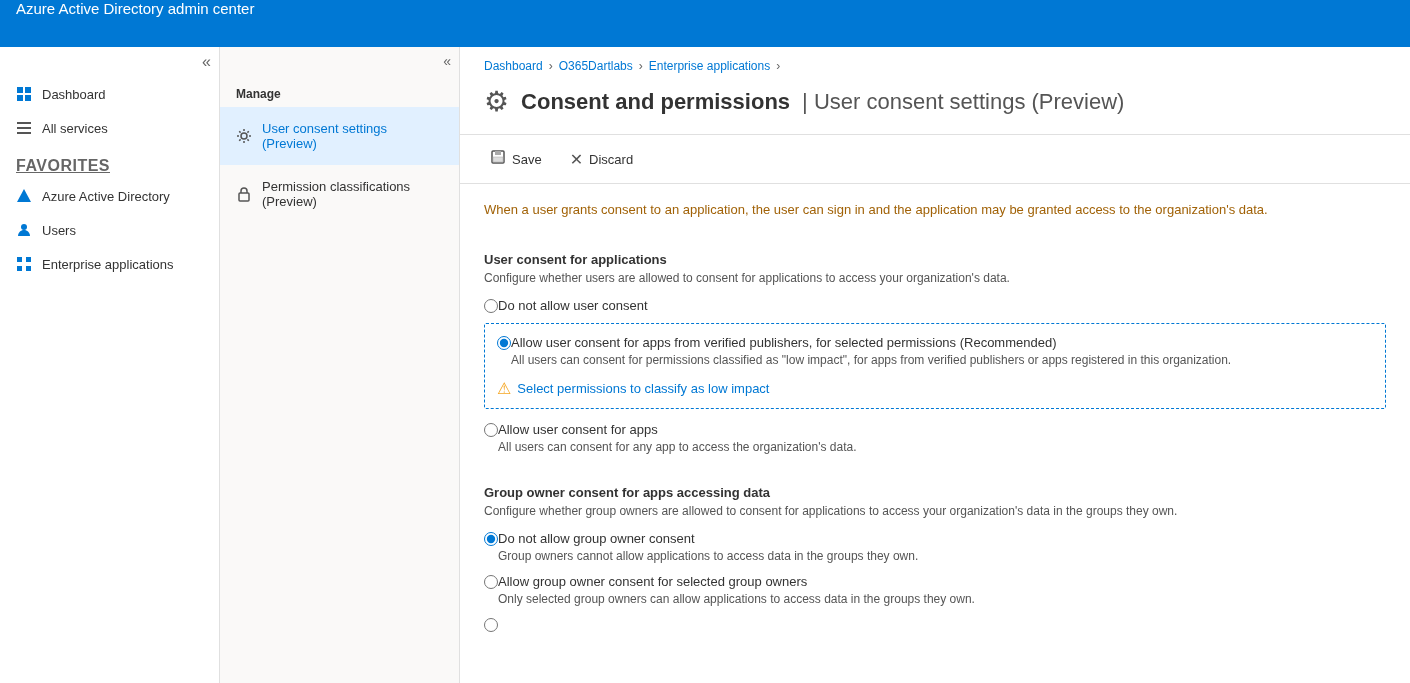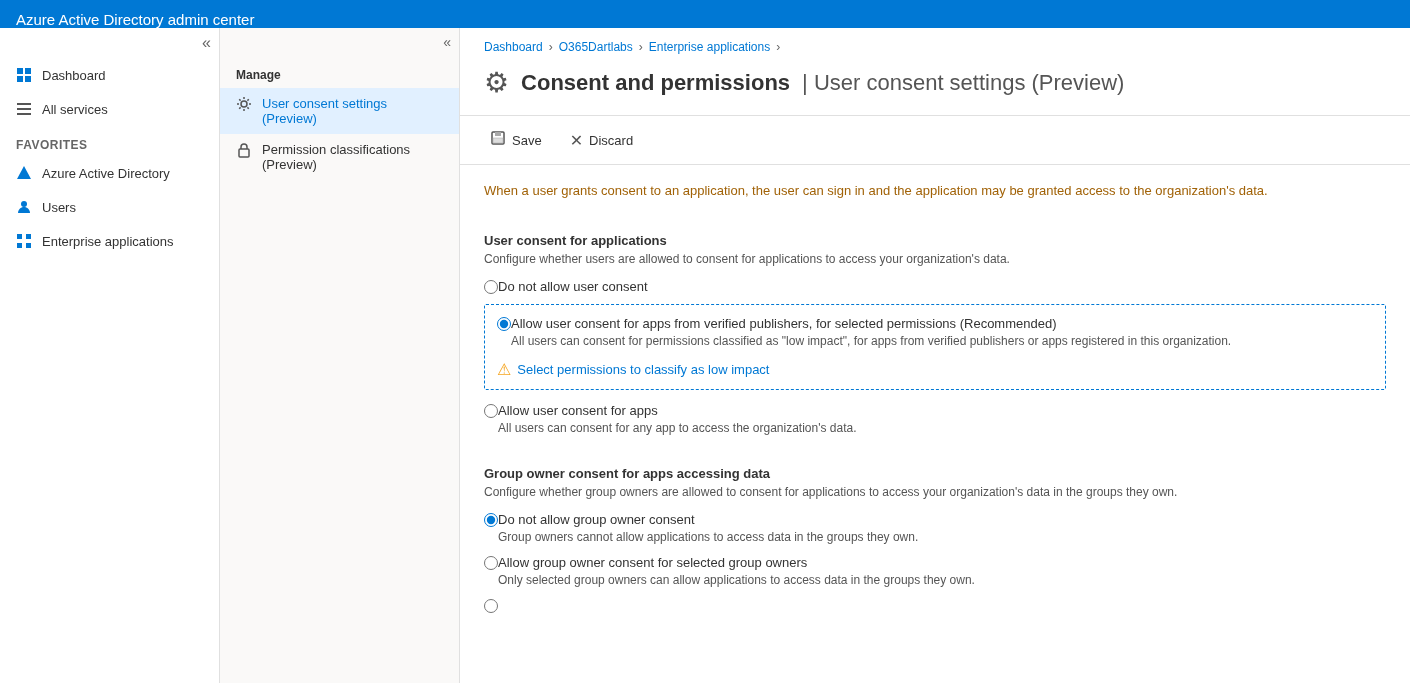--- a/index.html
+++ b/index.html
@@ -3,23 +3,23 @@
   <meta charset="utf-8">
   <style>
     * { box-sizing: border-box; margin: 0; padding: 0; }
     body { font-family: 'Segoe UI', Arial, sans-serif; font-size: 13px; color: #333; background: #f2f2f2; display: flex; flex-direction: column; height: 683px; overflow: hidden; }
 
     
     .top-bar {
       background: #0078d4;
       color: white;
       padding: 0 16px;
-      height: 28px;
-      display: flex;
-      align-items: flex-end;
+      height: 47px;
+      display: flex;
+      align-items: flex-start;
       flex-shrink: 0;
     }
     .top-bar-title { font-size: 15px; font-weight: 400; }
 
     
     .main-layout {
       display: flex;
       flex: 1;
       overflow: hidden;
     }
@@ -46,26 +46,27 @@
       display: flex;
       align-items: center;
       padding: 9px 16px;
       cursor: pointer;
       color: #333;
       font-size: 13px;
       gap: 10px;
     }
 
     .sidebar-section-label {
-      font-size: 12px;
+      font-size: 16px;
       font-weight: 700;
       color: #666;
       padding: 12px 16px 4px 16px;
       text-transform: uppercase;
       letter-spacing: 0.5px;
+      text-decoration: underline;
     }
 
     .sidebar-icon {
       width: 16px;
       height: 16px;
       display: inline-flex;
       align-items: center;
       justify-content: center;
       flex-shrink: 0;
     }
@@ -97,22 +98,22 @@
 
     .middle-nav-section {
       padding: 12px 16px 6px 16px;
       font-size: 12px;
       font-weight: 600;
       color: #333;
     }
 
     .middle-nav-item {
       display: flex;
-      align-items: flex-start;
-      padding: 8px 16px;
+      align-items: center;
+      padding: 14px 16px;
       cursor: pointer;
       font-size: 13px;
       gap: 10px;
       color: #333;
     }
     .middle-nav-item.active { background: #e1f0ff; color: #0078d4; }
 
     
     .page-main {
       flex: 1;

